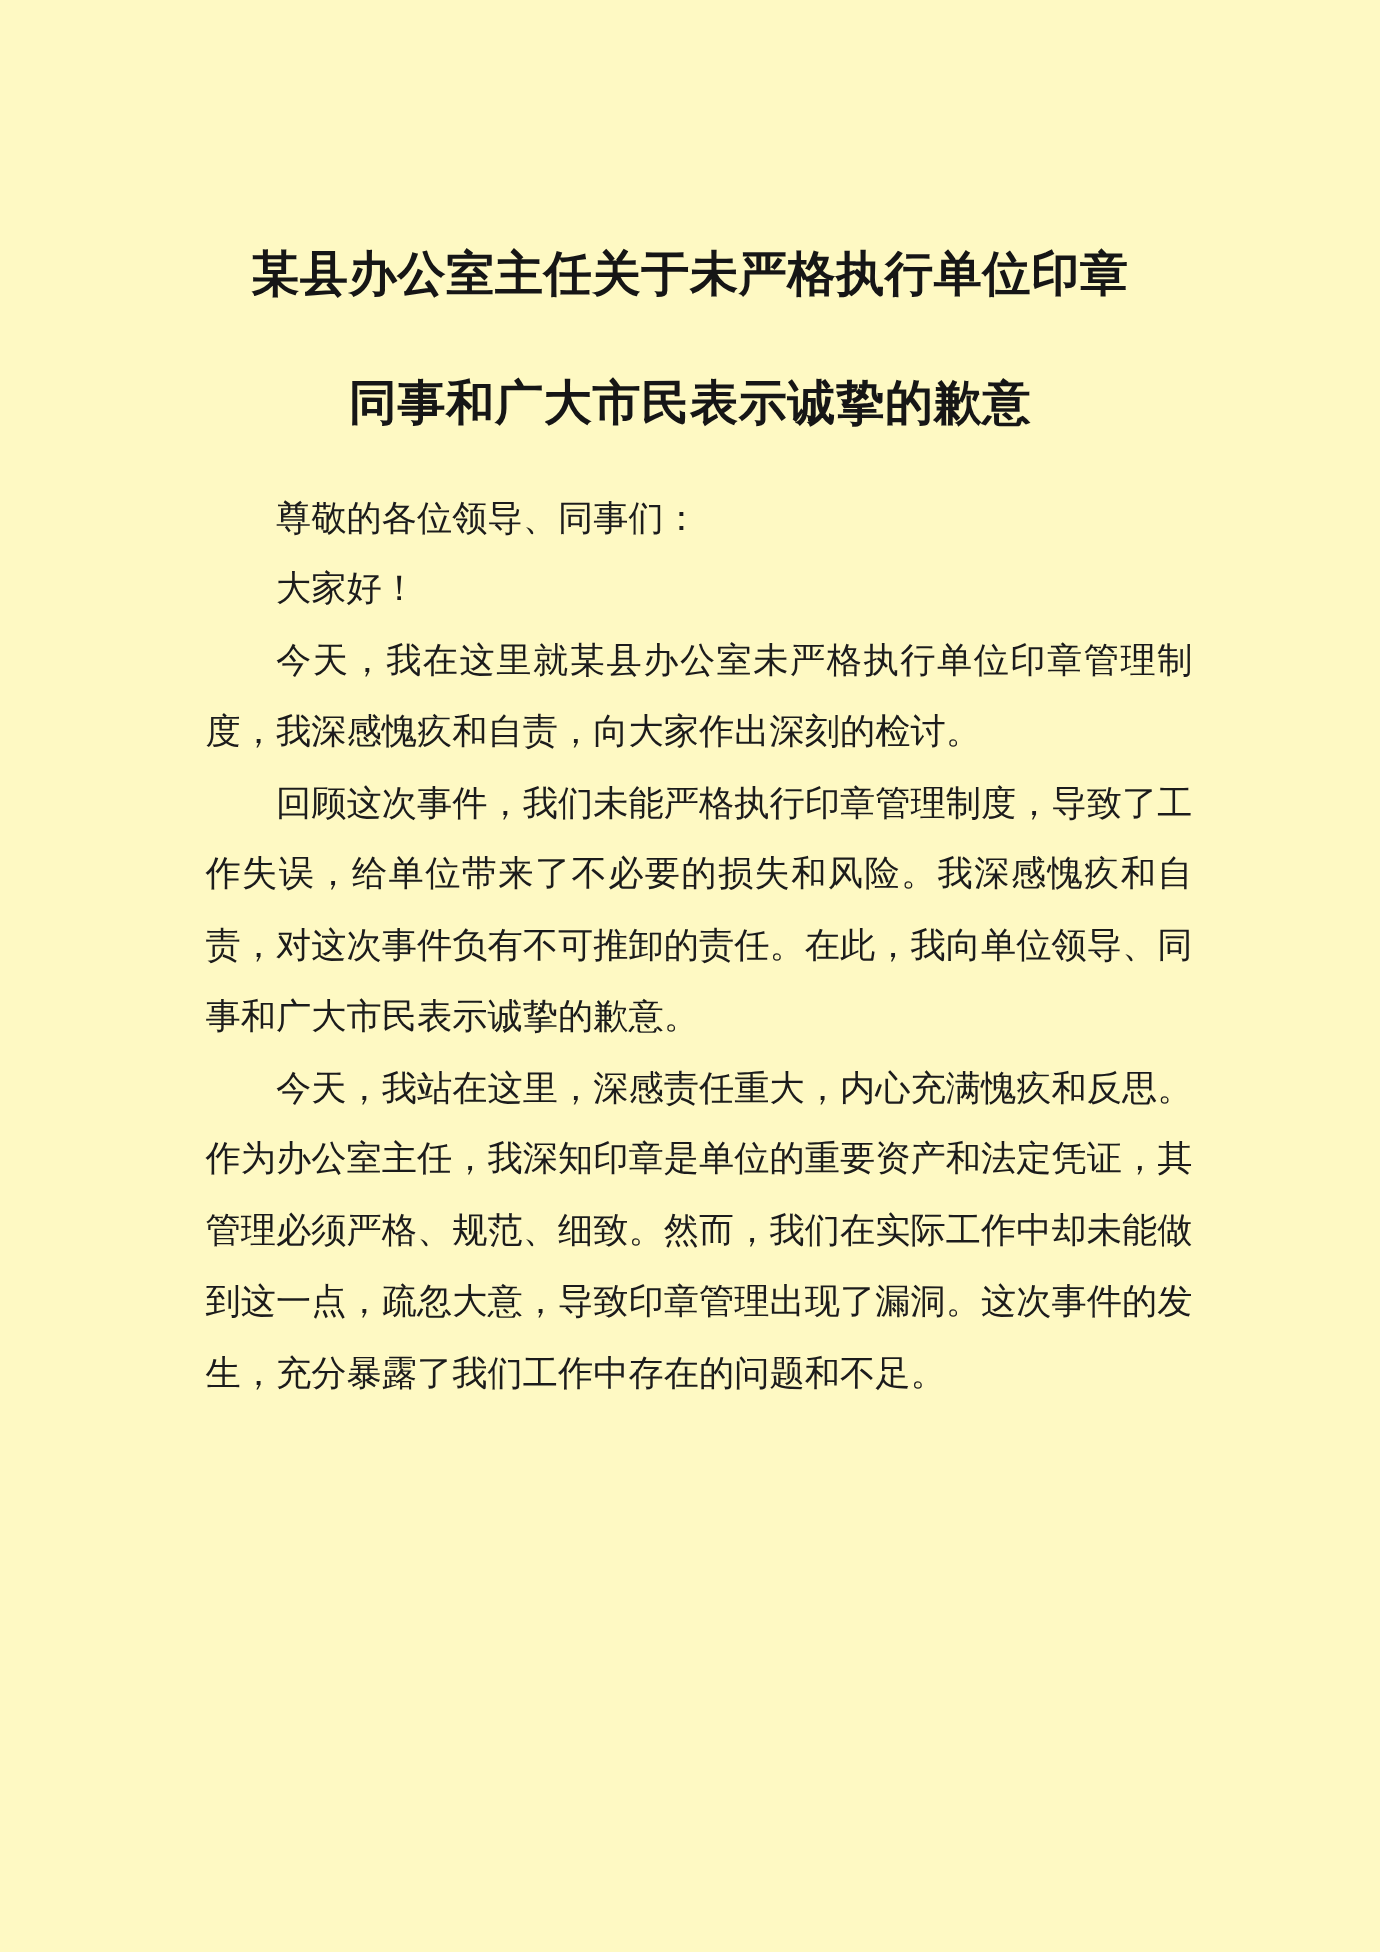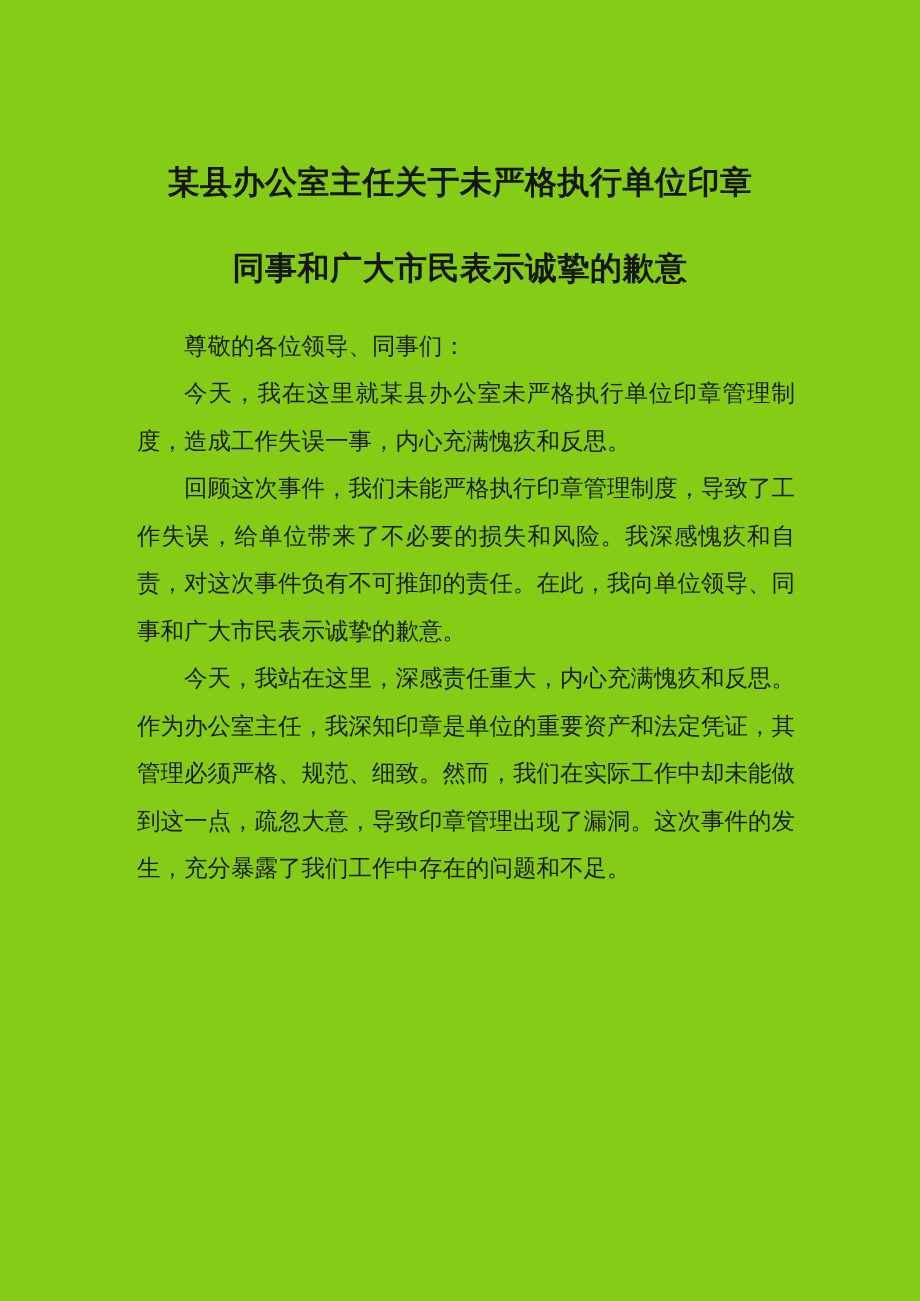--- a/index.html
+++ b/index.html
@@ -4,21 +4,21 @@
 <style>
   html, body {
     margin: 0;
     padding: 0;
     background: #ffffff;
   }
   .page {
     position: relative;
     width: 920px;
     height: 1301px;
-    background: #84cc16;
+    background: #fef9c3;
     overflow: hidden;
   }
   .doc-title {
     padding-top: 118px;
     text-align: center;
     font-family: "Liberation Sans", "DejaVu Sans", sans-serif;
     font-weight: bold;
     font-size: 32px;
     line-height: 86px;
     letter-spacing: 0.5px;
@@ -47,18 +47,19 @@
 
 <div class="page">
 
   <h1 class="doc-title">
     <div class="title-line">某县办公室主任关于未严格执行单位印章</div>
     <div class="title-line">同事和广大市民表示诚挚的歉意</div>
   </h1>
 
   <div class="doc-body">
     <p>尊敬的各位领导、同事们：</p>
-    <p>今天，我在这里就某县办公室未严格执行单位印章管理制度，造成工作失误一事，内心充满愧疚和反思。</p>
+    <p>大家好！</p>
+    <p>今天，我在这里就某县办公室未严格执行单位印章管理制度，我深感愧疚和自责，向大家作出深刻的检讨。</p>
     <p>回顾这次事件，我们未能严格执行印章管理制度，导致了工作失误，给单位带来了不必要的损失和风险。我深感愧疚和自责，对这次事件负有不可推卸的责任。在此，我向单位领导、同事和广大市民表示诚挚的歉意。</p>
     <p>今天，我站在这里，深感责任重大，内心充满愧疚和反思。作为办公室主任，我深知印章是单位的重要资产和法定凭证，其管理必须严格、规范、细致。然而，我们在实际工作中却未能做到这一点，疏忽大意，导致印章管理出现了漏洞。这次事件的发生，充分暴露了我们工作中存在的问题和不足。</p>
   </div>
 
 </div>
 
 </body></html>

